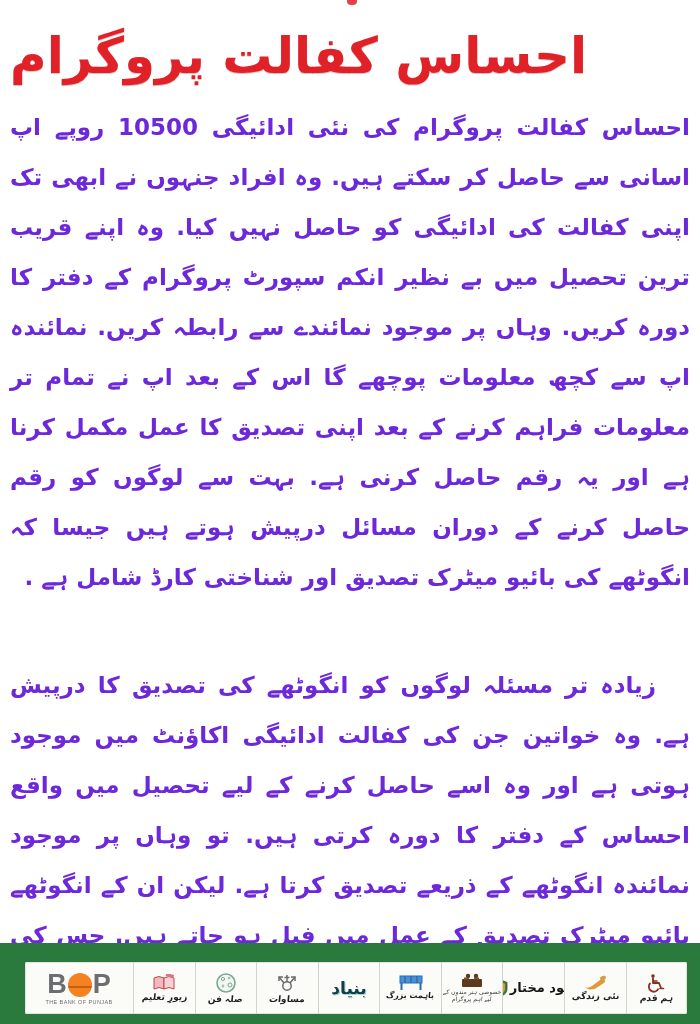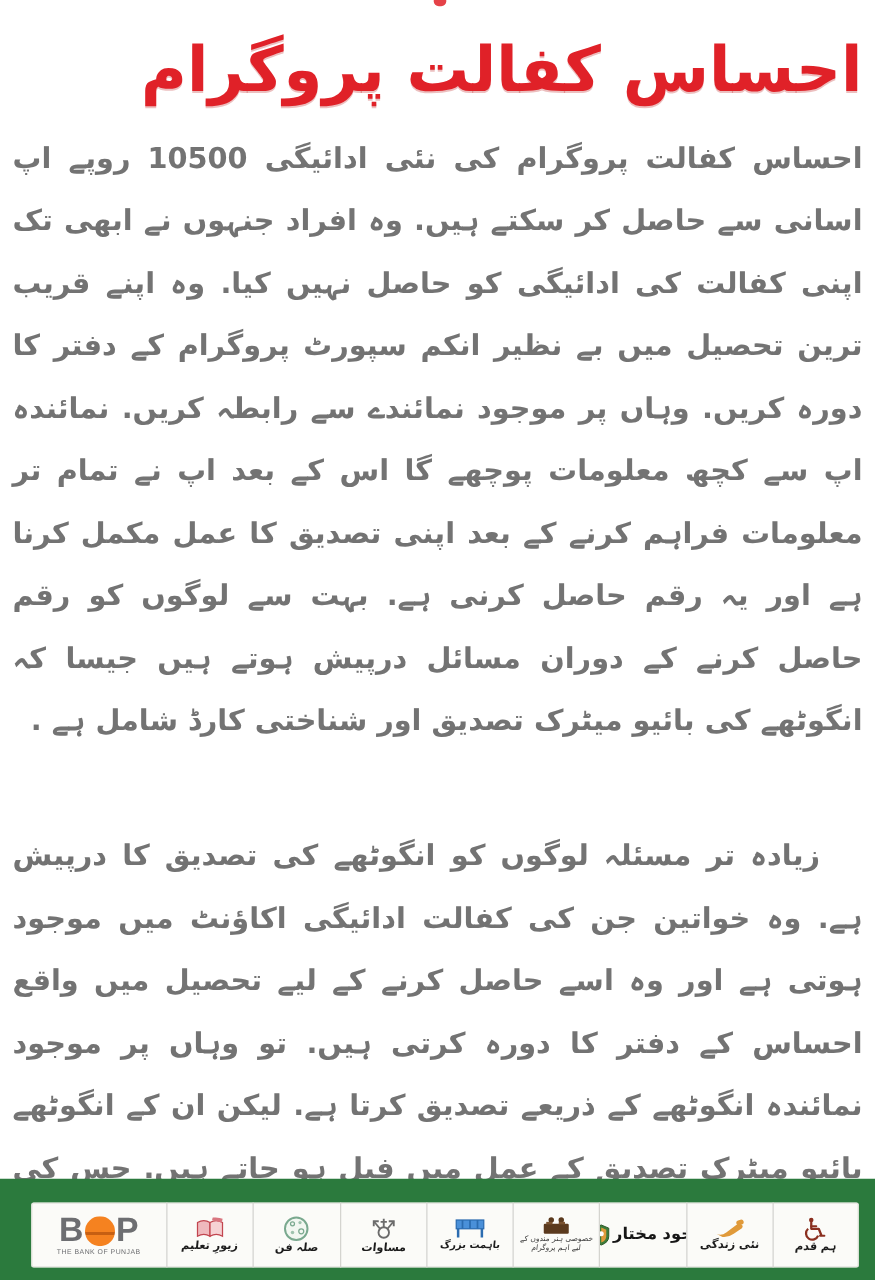--- a/index.html
+++ b/index.html
@@ -7,32 +7,32 @@
     width:700px;height:1024px;position:relative;overflow:hidden;
     background:#ffffff;
     font-family:"DejaVu Sans",sans-serif;
   }
   
   .crop-artifact{position:absolute;top:0;left:347px;width:10px;height:5px;background:#e02128;border-radius:0 0 4px 4px;opacity:.85;}
 
   
   .title{
     margin:18px 10px 6px 10px;
-    direction:rtl;text-align:right;
+    direction:rtl;text-align:left;
     color:#e02128;font-size:50px;font-weight:bold;
     line-height:1.55;
     text-shadow:0 1px 0 rgba(180,0,0,.25);
   }
 
   
   .article{padding:0 10px;}
   .para{
     direction:rtl;unicode-bidi:embed;
     text-align:justify;
-    color:#737373;
+    color:#6d28d9;
     font-size:23px;font-weight:bold;
     line-height:50px;
     margin:0;
   }
   .para1{min-height:408px;}
   .para2{margin-top:58px;text-indent:34px;}
 
   
   .footer{
     position:absolute;left:0;right:0;bottom:0;height:81px;
@@ -131,20 +131,23 @@
           <line x1="9.5" y1="5.5" x2="14.5" y2="5.5" stroke="#6b6b6b" stroke-width="1.5"></line>
           <line x1="15" y1="11" x2="20" y2="5" stroke="#6b6b6b" stroke-width="1.5"></line>
           <path d="M20 9 L20 5 L16 5" fill="none" stroke="#6b6b6b" stroke-width="1.5"></path>
           <line x1="9" y1="11" x2="4" y2="5" stroke="#6b6b6b" stroke-width="1.5"></line>
           <path d="M4 9 L4 5 L8 5" fill="none" stroke="#6b6b6b" stroke-width="1.5"></path>
         </svg>
       </span>
       <span class="urdu-cap">مساوات</span>
     </div>
 
+    <div class="cell">
+      <span style="font-size:17px;font-weight:bold;color:#123f46;direction:rtl;text-shadow:1px 1px 0 #9fd3d8;" class="urdu-word teal">بنیاد</span>
+    </div>
 
     <div class="cell">
       <span>
         <svg width="26" height="16" viewBox="0 0 26 16">
           <rect x="2" y="1" width="22" height="7" fill="#4a90d9"></rect>
           <rect x="2" y="1" width="22" height="7" fill="none" stroke="#2b6cb0" stroke-width="1"></rect>
           <line x1="7" y1="1" x2="7" y2="8" stroke="#2b6cb0" stroke-width="1.4"></line>
           <line x1="13" y1="1" x2="13" y2="8" stroke="#2b6cb0" stroke-width="1.4"></line>
           <line x1="19" y1="1" x2="19" y2="8" stroke="#2b6cb0" stroke-width="1.4"></line>
           <line x1="3.5" y1="8" x2="3.5" y2="15" stroke="#2b6cb0" stroke-width="2"></line>

